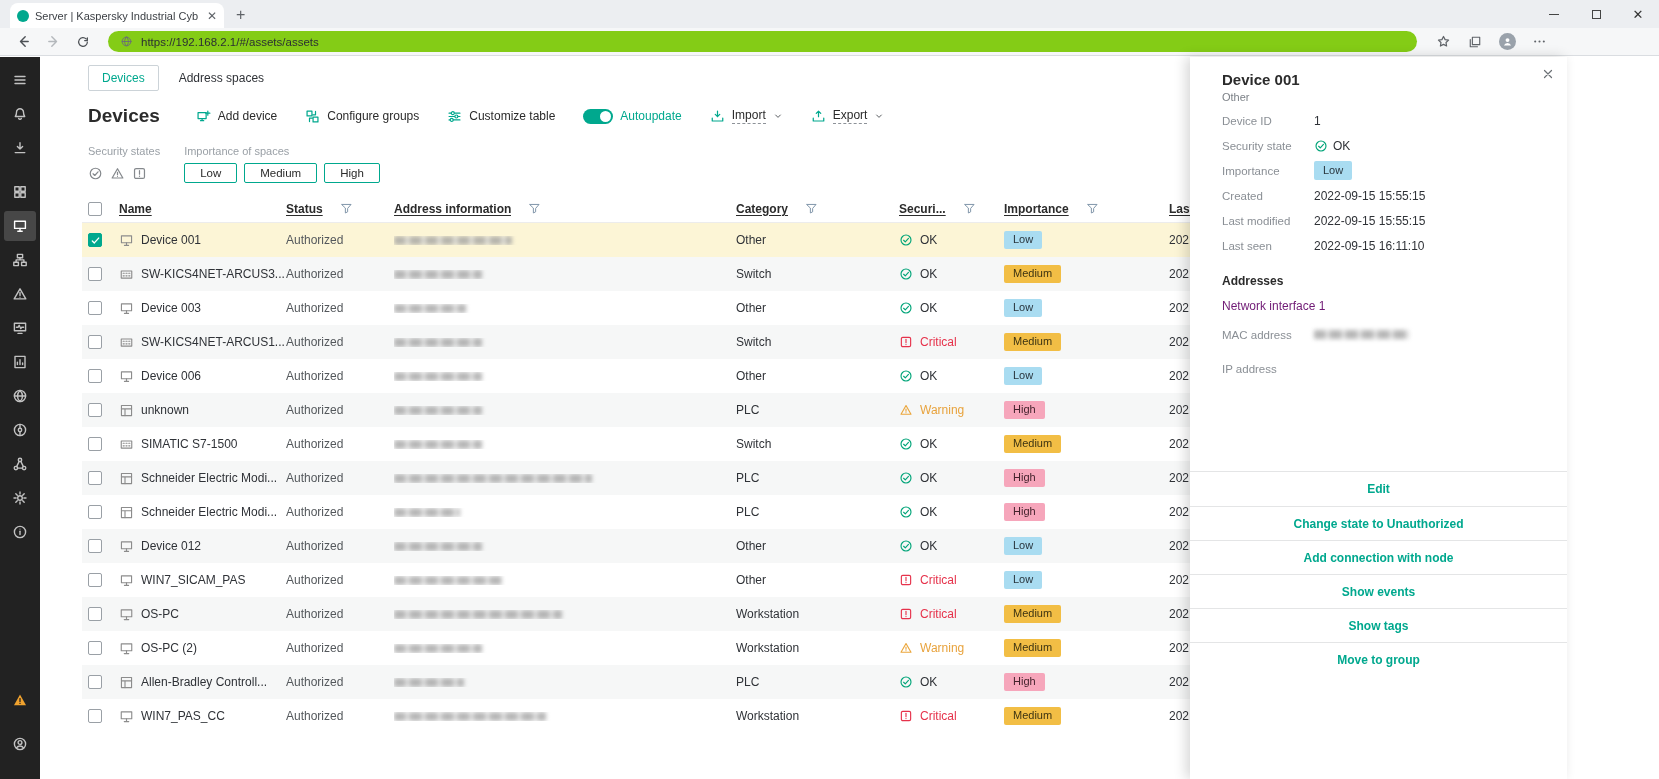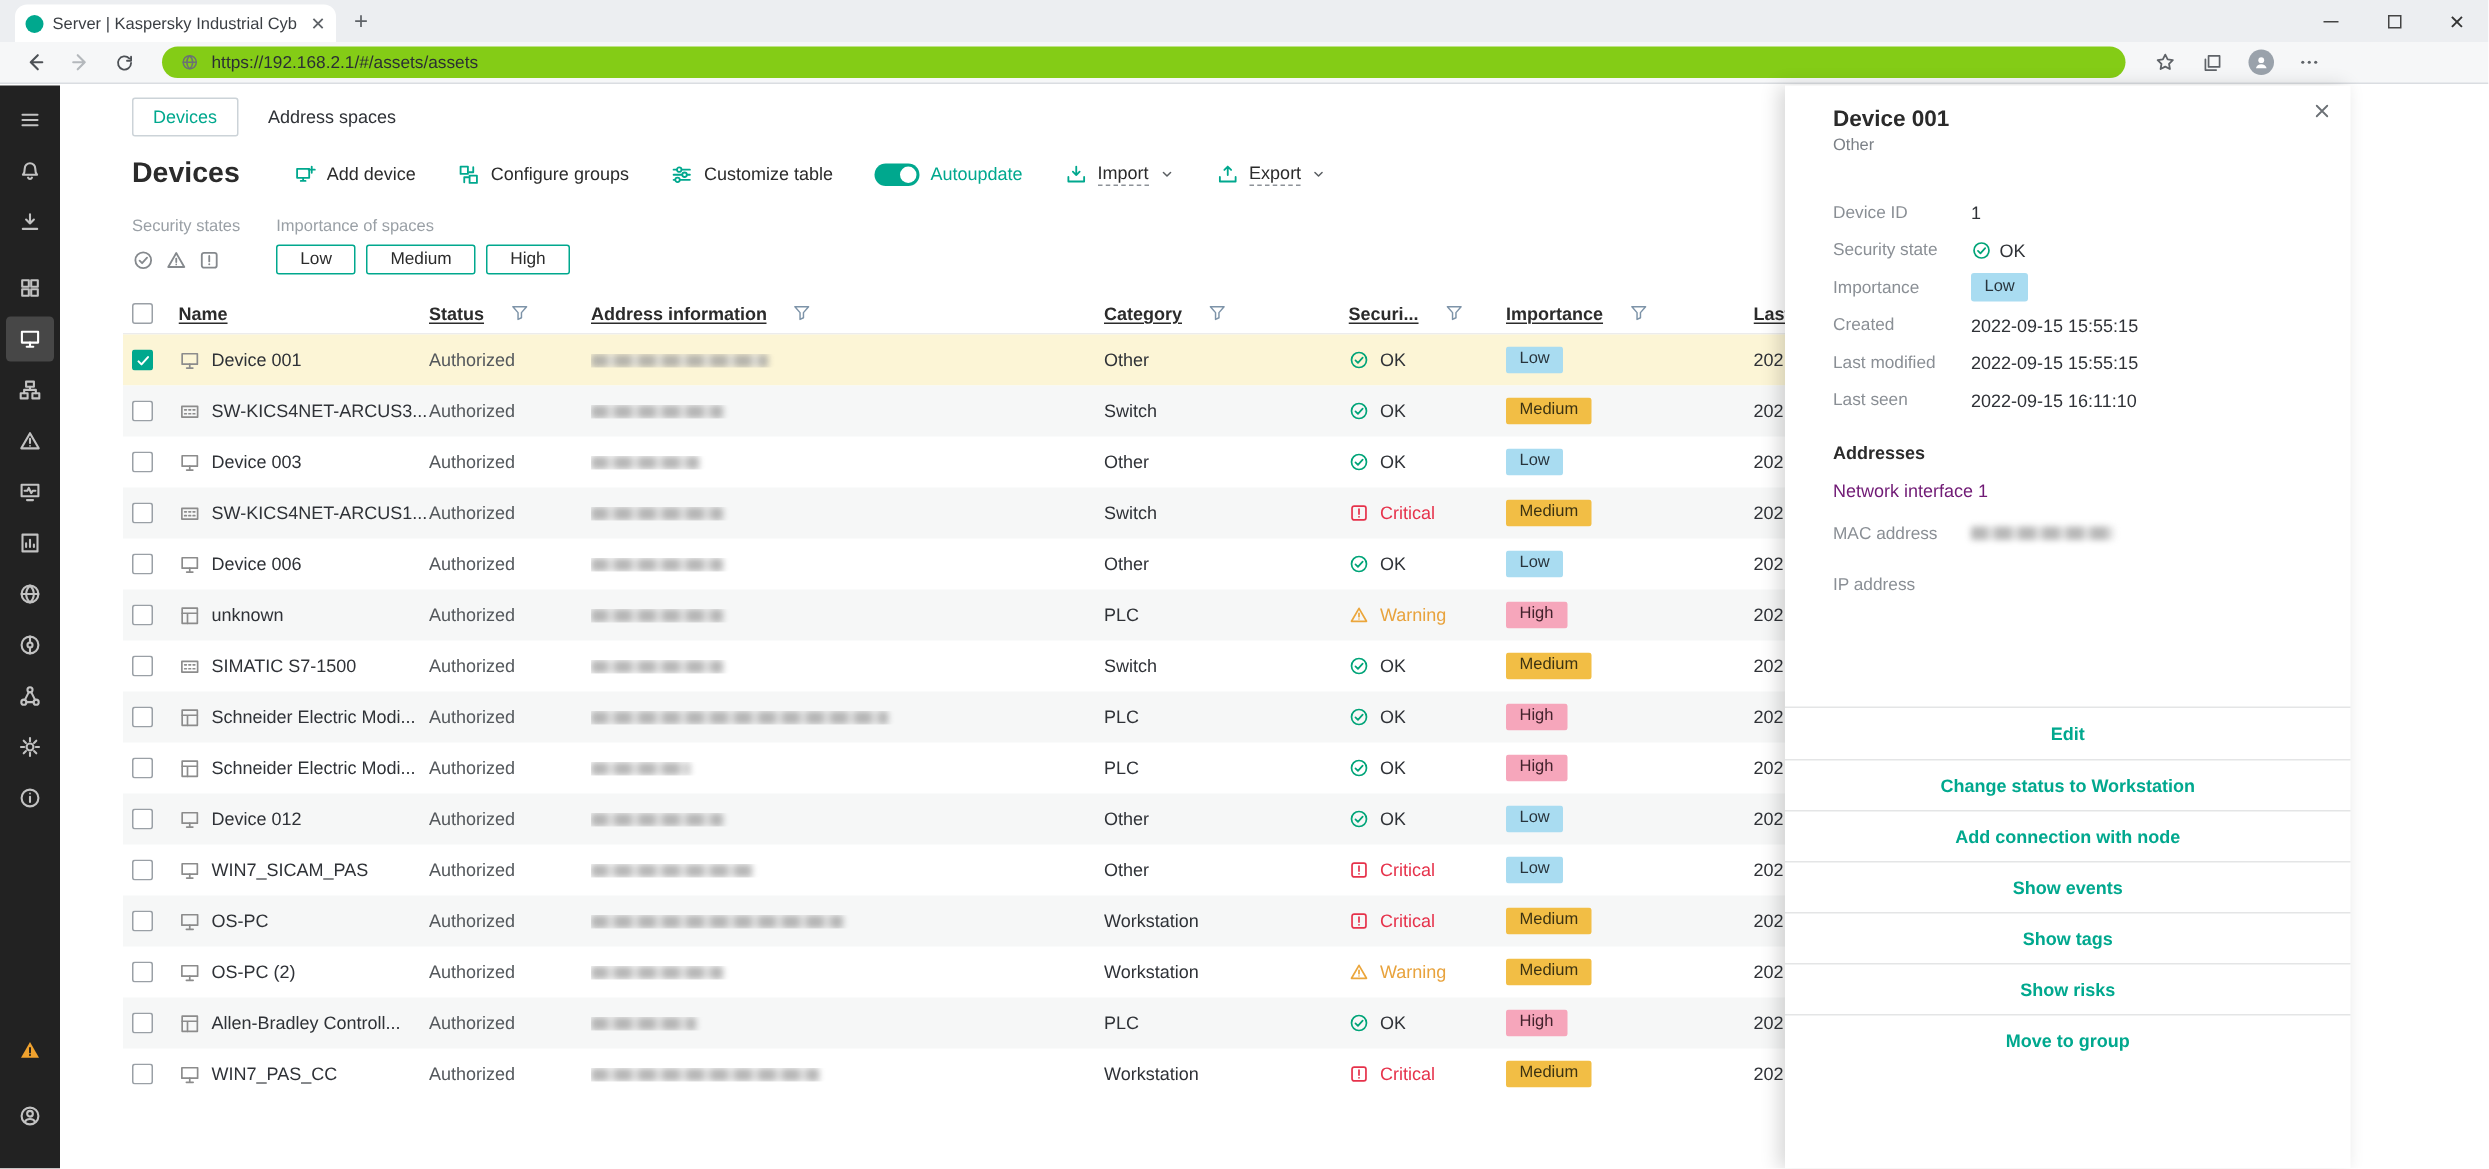--- a/index.html
+++ b/index.html
@@ -90,21 +90,21 @@
   .rightgap{position:absolute;left:1567px;top:0;right:0;height:100%;background:#fff;z-index:2}
   .panel{position:absolute;left:1190px;top:0;width:377px;height:100%;background:#fff;z-index:3;
     box-shadow:-4px 0 12px rgba(0,0,0,.16);display:flex;flex-direction:column}
   .panel-scroll{height:414px;flex:none;overflow:hidden;padding:14px 32px 0;position:relative}
   .panel-close{position:absolute;top:10px;right:12px;cursor:pointer;display:flex}
   .panel-title{font-size:15px;font-weight:700;color:#2b2b2b}
   .panel-sub{font-size:11px;color:#7c8187;margin-top:3px}
   .notice{display:flex;gap:9px;margin-top:13px;background:#E7F3FC;border-radius:3px;padding:10px 12px;
     font-size:11.5px;line-height:1.5;color:#2f3237}
   .notice .nicon{flex:none;margin-top:1px;display:flex}
-  .pfields{margin-top:26px}
+  .pfields{margin-top:5px}
   .pfield{display:flex;align-items:center;min-height:25px;font-size:12px}
   .plabel{width:92px;flex:none;color:#8a8f95;font-size:11.5px}
   .pvalue{color:#2f3237;display:flex;align-items:center;gap:6px}
   .pv-ok{display:flex;align-items:center;gap:5px}
   .pheading{font-size:12px;font-weight:700;color:#2b2b2b;margin-top:16px}
   .netif{font-size:12px;color:#701a75;margin-top:11px}
   .addr-row{margin-top:9px}
   .pactions{border-top:1px solid #e4e5e6}
   .paction{height:34px;display:flex;align-items:center;justify-content:center;font-size:12px;font-weight:700;
     color:#00A88E;cursor:pointer}
@@ -1065,23 +1065,22 @@
             </span>
         </div>
         <div class="pfield addr-row">
           <span class="plabel">IP address</span>
           <span class="pvalue"></span>
         </div>
 
       </div>
       <div class="pactions" id="panel-actions">
           <div class="paction">Edit</div>
-          <div class="paction">Change status to Workstation</div>
+          <div class="paction">Change state to Unauthorized</div>
           <div class="paction">Add connection with node</div>
           <div class="paction">Show events</div>
           <div class="paction">Show tags</div>
-          <div class="paction">Show risks</div>
           <div class="paction">Move to group</div>
         </div>
     </aside>
 
   </div>
 </div>
 
 </body></html>

